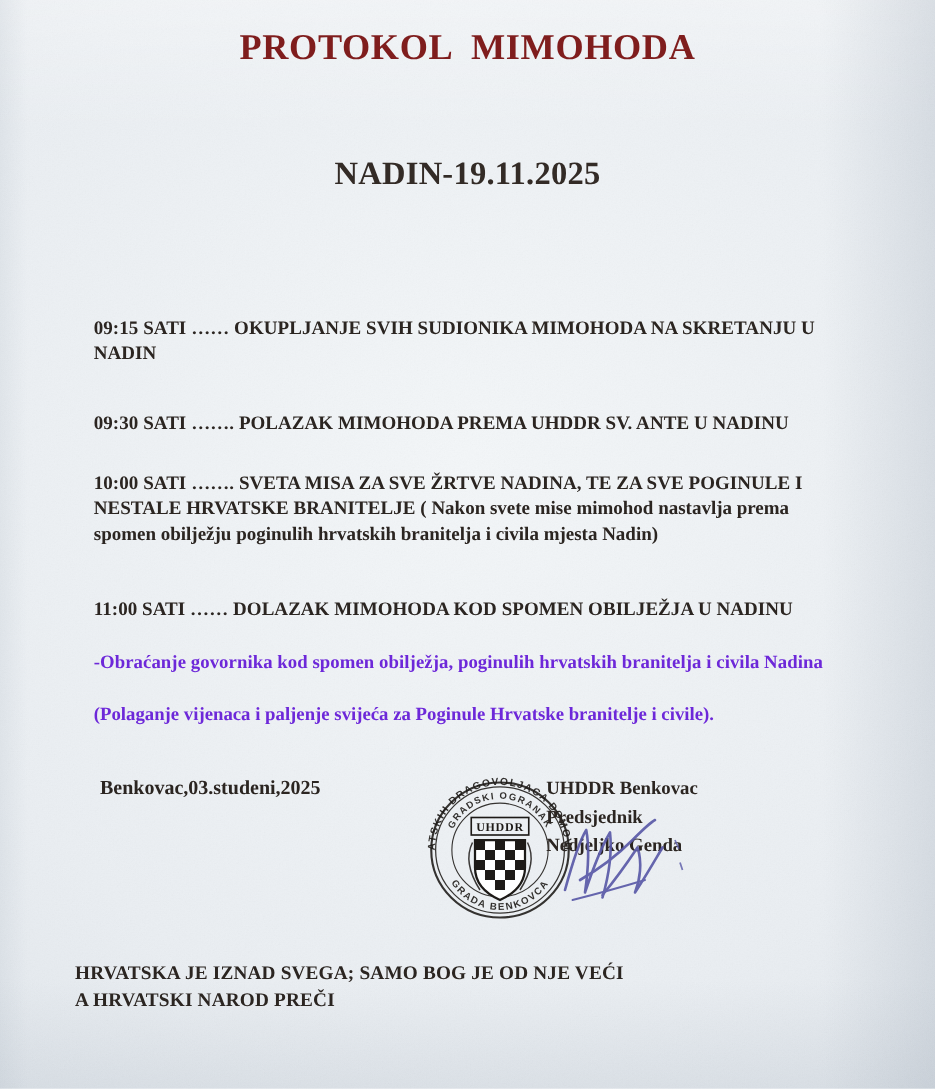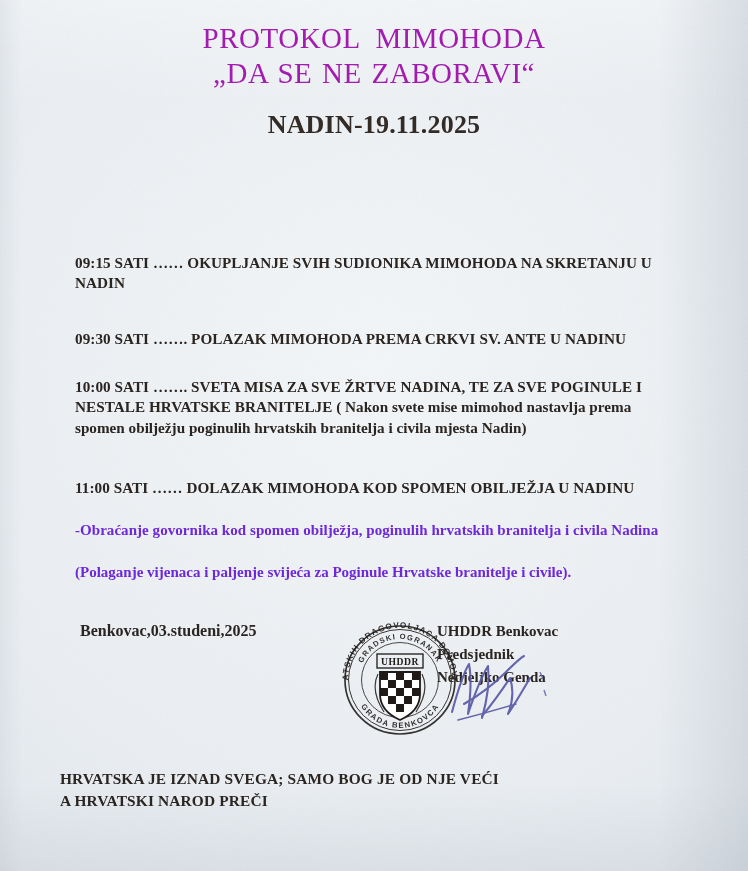--- a/index.html
+++ b/index.html
@@ -47,36 +47,36 @@
     position: absolute;
     inset: 0;
   }
 
   
   .doc-title {
     position: absolute;
     left: 0;
     right: 0;
     text-align: center;
-    font-weight: normal;
+    font-weight: bold;
     letter-spacing: 0.5px;
-    color: #a21caf;
+    color: #7f1d1d;
   }
   #title-line1 {
     top: 22px;
     font-size: 29px;
     word-spacing: 8px;
   }
   #title-line2 {
     top: 57px;
     font-size: 29px;
     word-spacing: 2px;
   }
   #subtitle {
-    top: 110px;
+    top: 124px;
     font-size: 26px;
     font-weight: bold;
     letter-spacing: 0.2px;
     color: #332b26;
   }
 
   
   #schedule {
     position: absolute;
     left: 75px;
@@ -172,34 +172,33 @@
     <feComponentTransfer>
       <feFuncA type="linear" slope="0.10"></feFuncA>
     </feComponentTransfer>
   </filter>
   <rect width="748" height="871" filter="url(#fgrain)"></rect>
 </svg>
 
 <div id="sheet">
 
   <div class="doc-title" id="title-line1">PROTOKOL  MIMOHODA</div>
-  <div class="doc-title" id="title-line2">„DA SE NE ZABORAVI“</div>
   <div class="doc-title" id="subtitle">NADIN-19.11.2025</div>
 
   <div id="schedule">
 
     <div class="entry e-0915">
       <span>09:15 SATI</span><span> </span><span>……</span>
       <span>OKUPLJANJE SVIH SUDIONIKA MIMOHODA NA SKRETANJU U NADIN</span>
     </div>
 
     <div class="entry e-0930">
       <span>09:30 SATI</span>
       <span>…….</span>
-      <span>POLAZAK MIMOHODA PREMA CRKVI SV. ANTE U NADINU</span>
+      <span>POLAZAK MIMOHODA PREMA UHDDR SV. ANTE U NADINU</span>
     </div>
 
     <div class="entry e-1000">
       <span>10:00 SATI</span>
       <span>…….</span>
       <span>SVETA MISA ZA SVE ŽRTVE NADINA, TE ZA SVE POGINULE I NESTALE HRVATSKE BRANITELJE</span>
       <span class="note">( Nakon svete mise mimohod nastavlja prema spomen obilježju poginulih hrvatskih branitelja i civila mjesta Nadin)</span>
     </div>
 
     <div class="entry e-1100">

